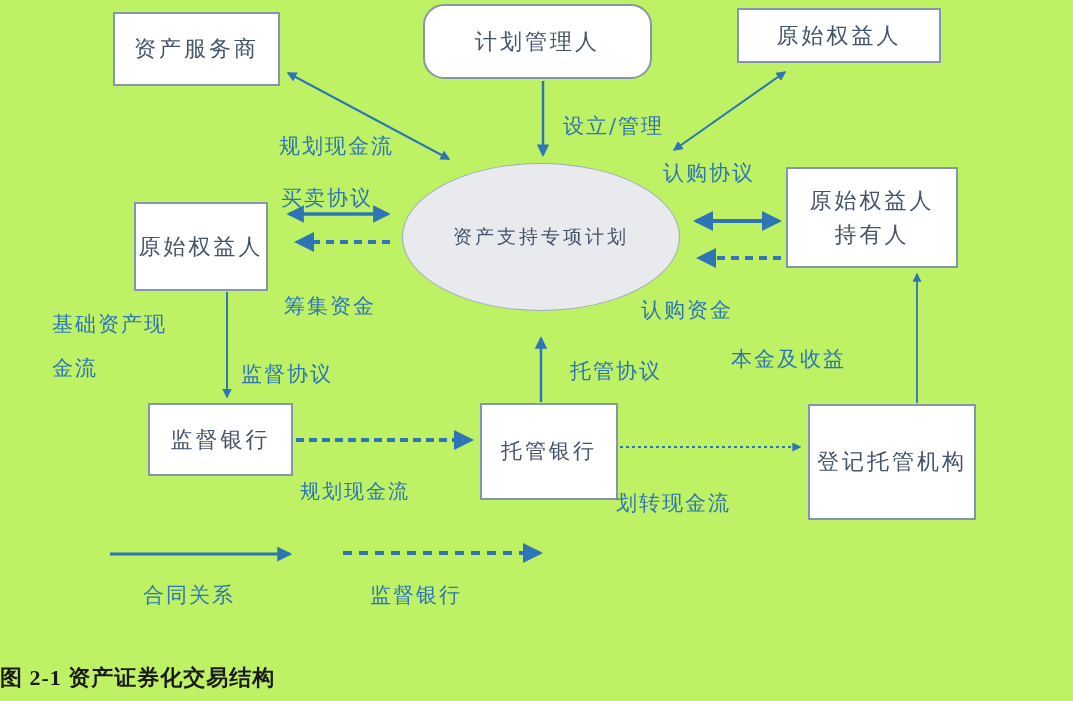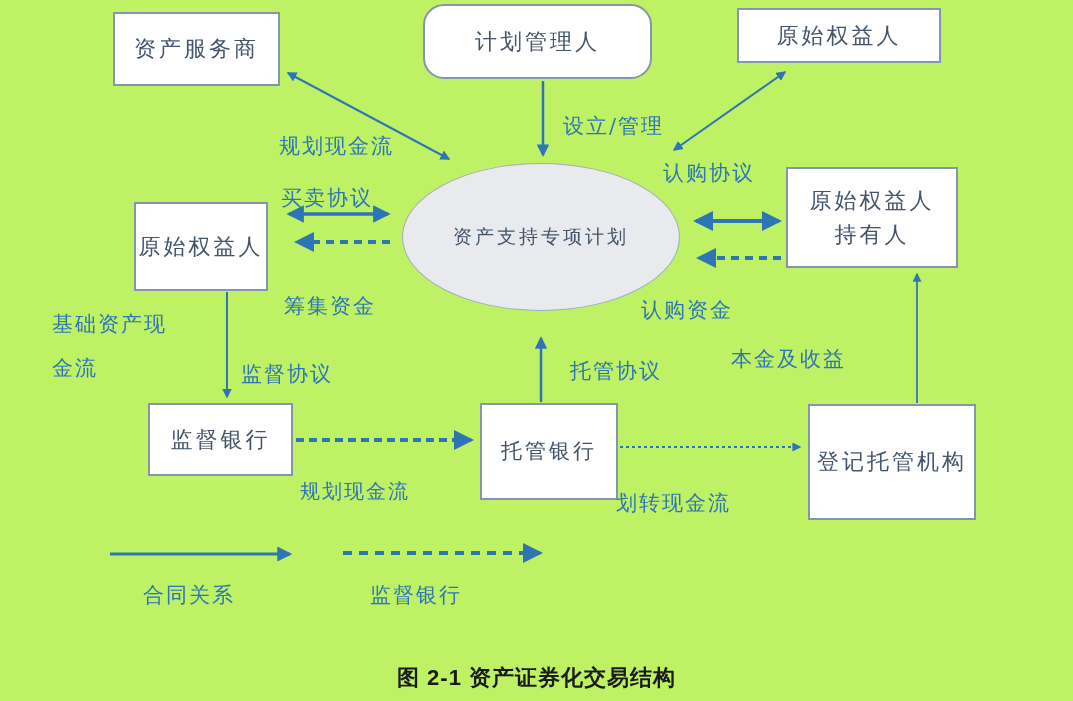--- a/index.html
+++ b/index.html
@@ -65,23 +65,22 @@
     font-size: 21px;
     letter-spacing: 2px;
     white-space: nowrap;
     z-index: 3;
     line-height: 1.1;
   }
   #caption {
     position: absolute;
     left: 0; top: 663px;
     width: 100%;
-    text-align: center;
     color: #1a1a1a;
-    font-family: Liberation Sans, sans-serif;
+    font-family: Liberation Serif, serif;
     font-weight: bold;
     font-size: 22px;
     letter-spacing: 1px;
     z-index: 3;
   }
 </style>
 </head>
 <body>
 
 <div id="stage">

